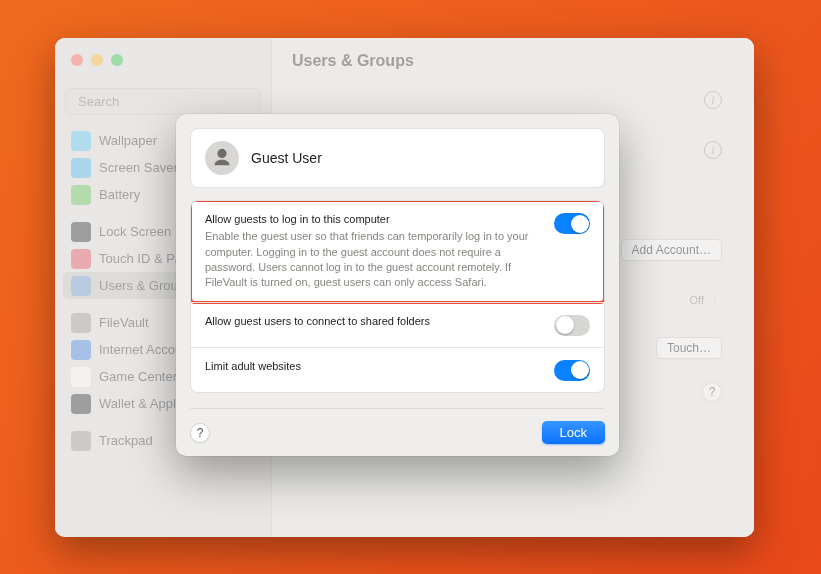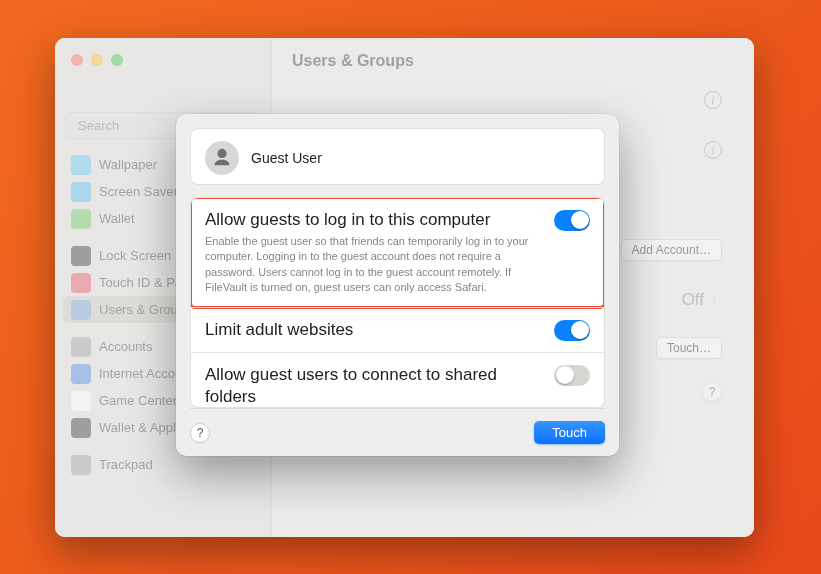--- a/index.html
+++ b/index.html
@@ -21,21 +21,21 @@
     overflow: hidden;
   }
   .traffic { position:absolute; left:16px; top:16px; display:flex; gap:8px;}
   .traffic span { width:12px; height:12px; border-radius:50%; display:block;}
   .tr-close{background:#fe5f57;}
   .tr-min{background:#febc2e;}
   .tr-max{background:#28c840;}
   .sidebar {
     width: 217px;
     background: #e5e3e0;
-    padding-top: 68px;
+    padding-top: 44px;
     border-right: 1px solid #d5d3d0;
     overflow:hidden;
   }
   .search-wrap{padding: 6px 10px 8px 10px;}
   .search {
     width:100%; height:27px;
     border:1px solid #d0cecb; border-radius:6px;
     background:#e1dfdc; display:flex; align-items:center;
     padding:0 7px; gap:5px;
   }
@@ -105,21 +105,21 @@
   .avatar svg{width:22px;height:22px;fill:#6f6e6b;}
   .user-name{font-size:14px;font-weight:500;color:#222;}
   .card.settings{margin-top:12px;}
   .setting-row{
     display:flex;align-items:flex-start;gap:16px;
     padding:11px 14px;border-top:0.5px solid #e7e5e3;
     position:relative;
   }
   .setting-row:first-child{border-top:none;}
   .setting-text{flex:1;}
-  .st-title{font-size:17px;color:#222;line-height:1.3;}
+  .st-title{font-size:11px;color:#222;line-height:1.3;}
   .st-desc{font-size:11px;color:#87857f;margin-top:3px;line-height:1.4;}
   .toggle{
     width:36px;height:21px;border-radius:11px;position:relative;
     flex:0 0 36px;margin-top:1px;
   }
   .toggle.on{background:#0a82ff;}
   .toggle.off{background:#d7d6d3;}
   .toggle .knob{
     position:absolute;top:1.5px;width:18px;height:18px;border-radius:50%;
     background:#fff;box-shadow:0 1px 2px rgba(0,0,0,0.3);
@@ -170,39 +170,39 @@
         <div class="sb-item">
           <div class="sb-icon" style="background: rgb(89, 200, 244);"></div>
           <span>Wallpaper</span>
         </div>
         <div class="sb-item">
           <div class="sb-icon" style="background: rgb(76, 184, 239);"></div>
           <span>Screen Saver</span>
         </div>
         <div class="sb-item">
           <div class="sb-icon" style="background: rgb(99, 198, 87);"></div>
-          <span>Wallet</span>
+          <span>Battery</span>
         </div>
         <div class="sb-sep"></div>
         <div class="sb-item">
           <div class="sb-icon" style="background: rgb(46, 46, 48);"></div>
           <span>Lock Screen</span>
         </div>
         <div class="sb-item">
           <div class="sb-icon" style="background: rgb(232, 79, 94);"></div>
           <span>Touch ID &amp; Password</span>
         </div>
         <div class="sb-item active">
           <div class="sb-icon" style="background: rgb(111, 158, 214);"></div>
           <span>Users &amp; Groups</span>
         </div>
         <div class="sb-sep"></div>
         <div class="sb-item">
           <div class="sb-icon" style="background: rgb(157, 156, 153);"></div>
-          <span>Accounts</span>
+          <span>FileVault</span>
         </div>
         <div class="sb-item">
           <div class="sb-icon" style="background: rgb(63, 130, 230);"></div>
           <span>Internet Accounts</span>
         </div>
         <div class="sb-item">
           <div class="sb-icon" style="background: rgb(255, 255, 255);"></div>
           <span>Game Center</span>
         </div>
         <div class="sb-item">
@@ -222,21 +222,21 @@
     <div class="bg-row">
         <span class="info-circ">i</span>
       </div>
     <div class="bg-row">
         <span class="info-circ">i</span>
       </div>
     <div class="bg-row" style="margin-top:60px;">
         <span class="bg-button">Add Account…</span>
       </div>
     <div class="bg-row" style="gap:8px;">
-        <span style="font-size:17px;color:#8a8884;">Off</span>
+        <span style="font-size:11px;color:#8a8884;">Off</span>
         <span style="color:#b7b5b1;font-size:10px;">〉</span>
       </div>
     <div class="bg-row" style="margin-top:8px;">
         <span class="bg-button">Touch…</span>
       </div>
     <div class="bg-row" style="margin-top:4px;">
         <span class="help-btn">?</span>
       </div>
   </div>
 
@@ -261,33 +261,33 @@
           <div class="st-title">Allow guests to log in to this computer</div>
           <div class="st-desc">Enable the guest user so that friends can temporarily log in to your computer. Logging in to the guest account does not require a password. Users cannot log in to the guest account remotely. If FileVault is turned on, guest users can only access Safari.</div>
         </div>
         <div class="toggle on">
           <div class="knob"></div>
         </div>
         <div class="highlight"></div>
       </div>
       <div class="setting-row">
         <div class="setting-text">
+          <div class="st-title">Allow guest users to connect to shared folders</div>
+        </div>
+        <div class="toggle off">
+          <div class="knob"></div>
+        </div>
+      </div>
+      <div class="setting-row">
+        <div class="setting-text">
           <div class="st-title">Limit adult websites</div>
         </div>
         <div class="toggle on">
           <div class="knob"></div>
         </div>
       </div>
-      <div class="setting-row">
-        <div class="setting-text">
-          <div class="st-title">Allow guest users to connect to shared folders</div>
-        </div>
-        <div class="toggle off">
-          <div class="knob"></div>
-        </div>
-      </div>
     </div>
 
   <div class="sheet-foot">
     <div class="help-btn">?</div>
-    <button class="done-btn">Touch</button>
+    <button class="done-btn">Lock</button>
   </div>
 </div>
 
 </body></html>

